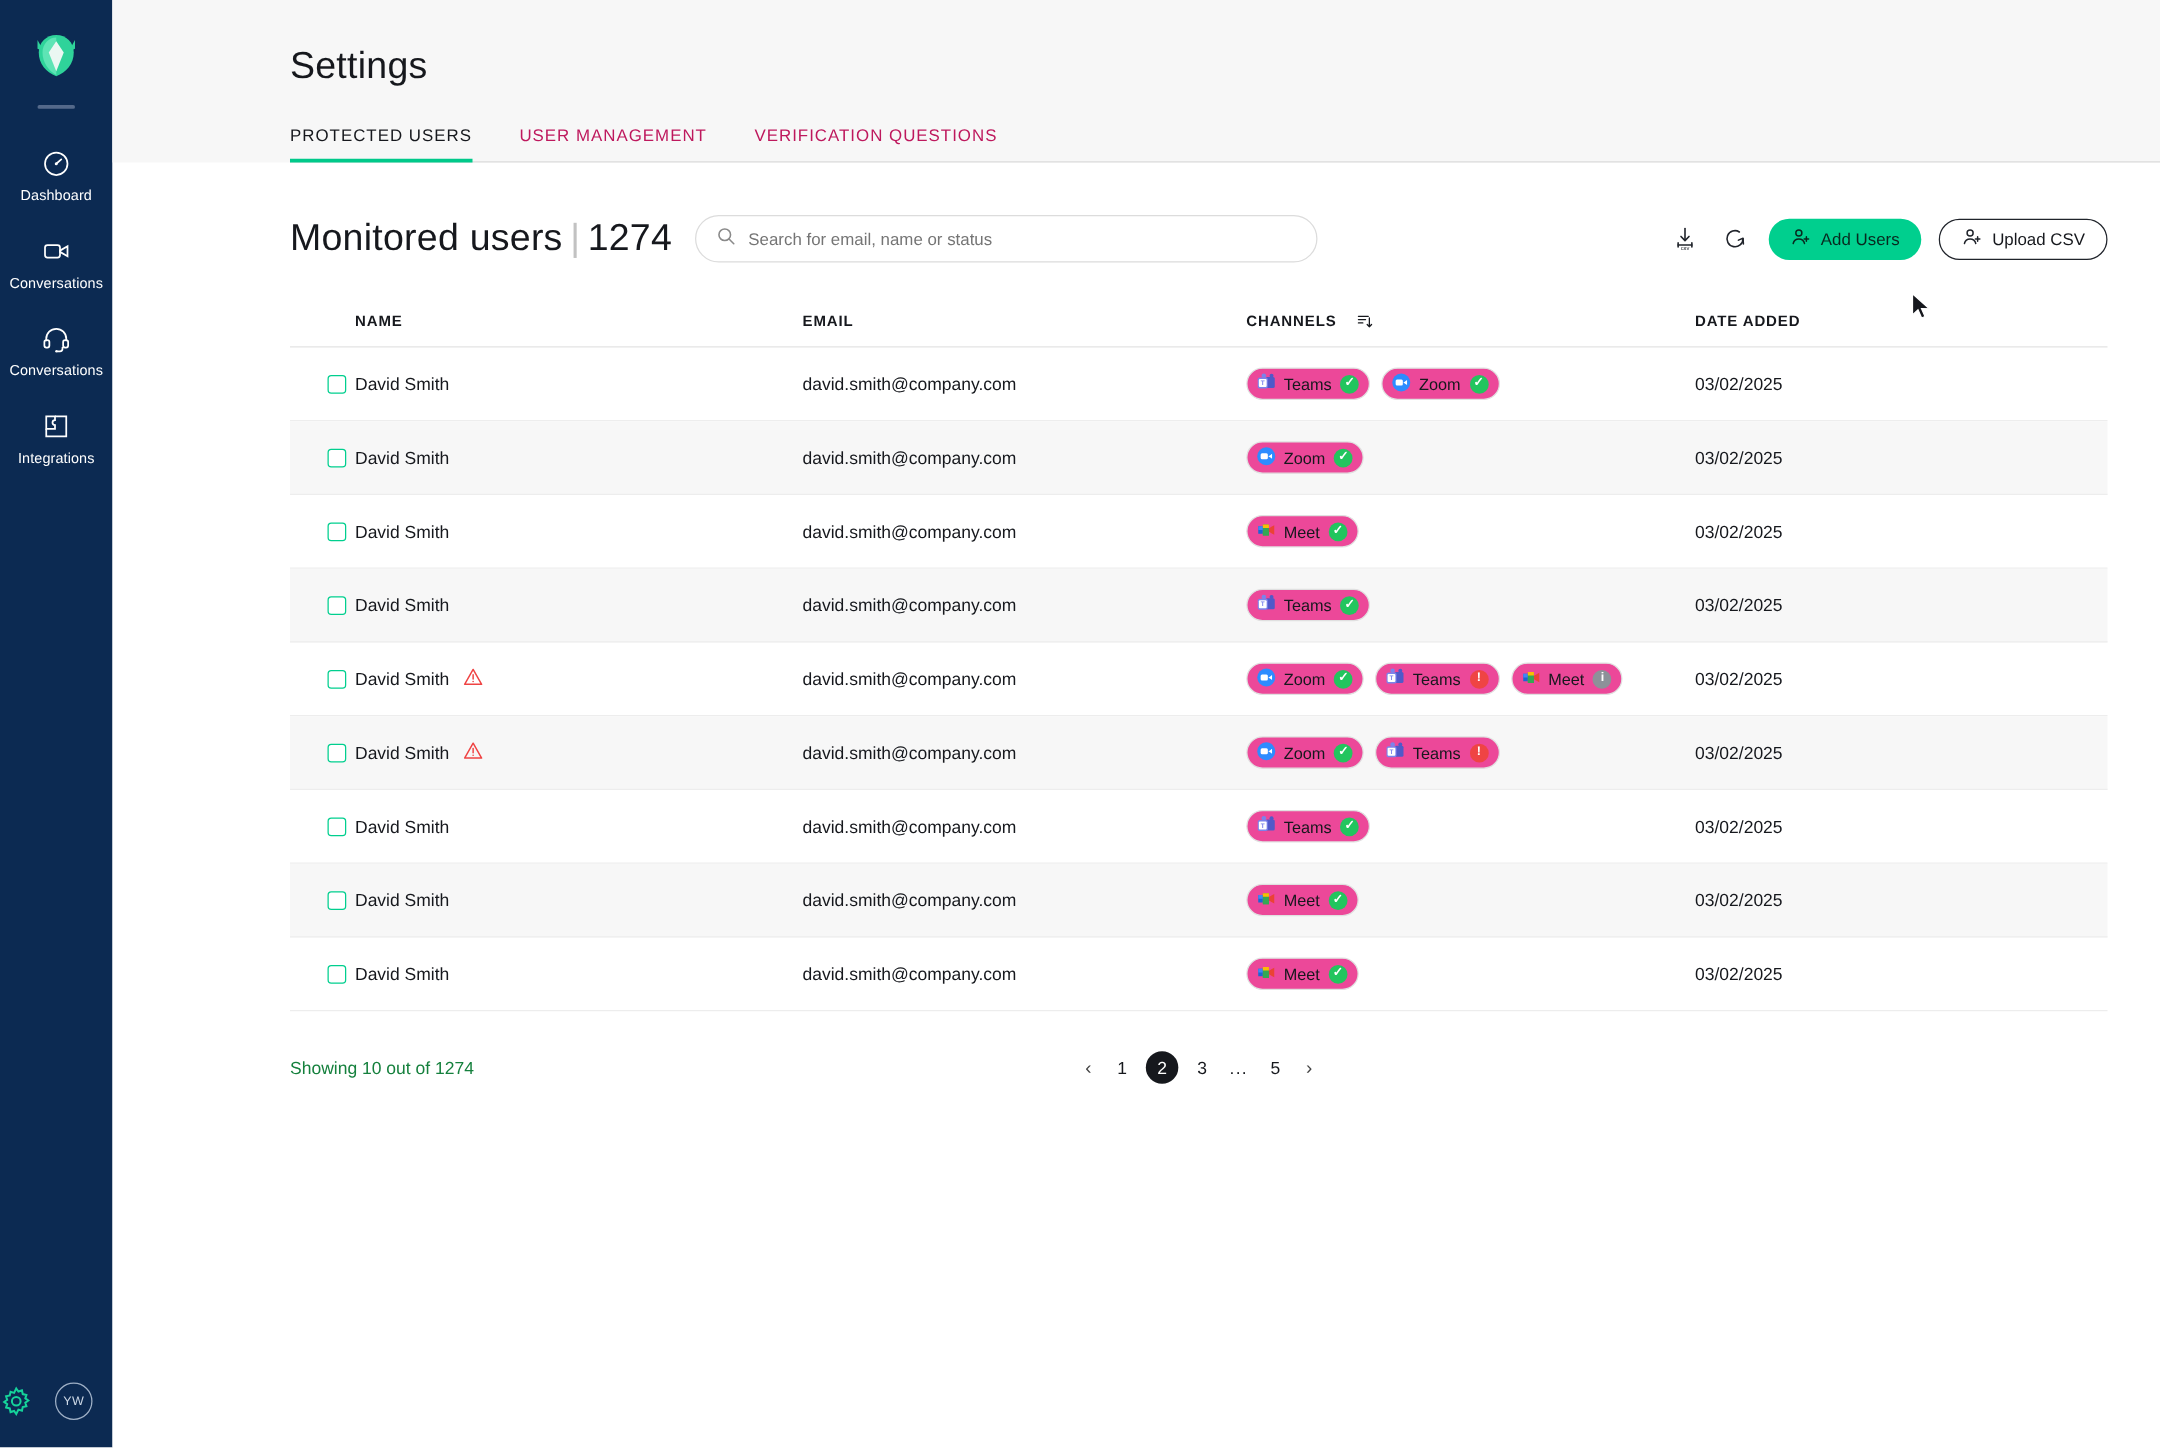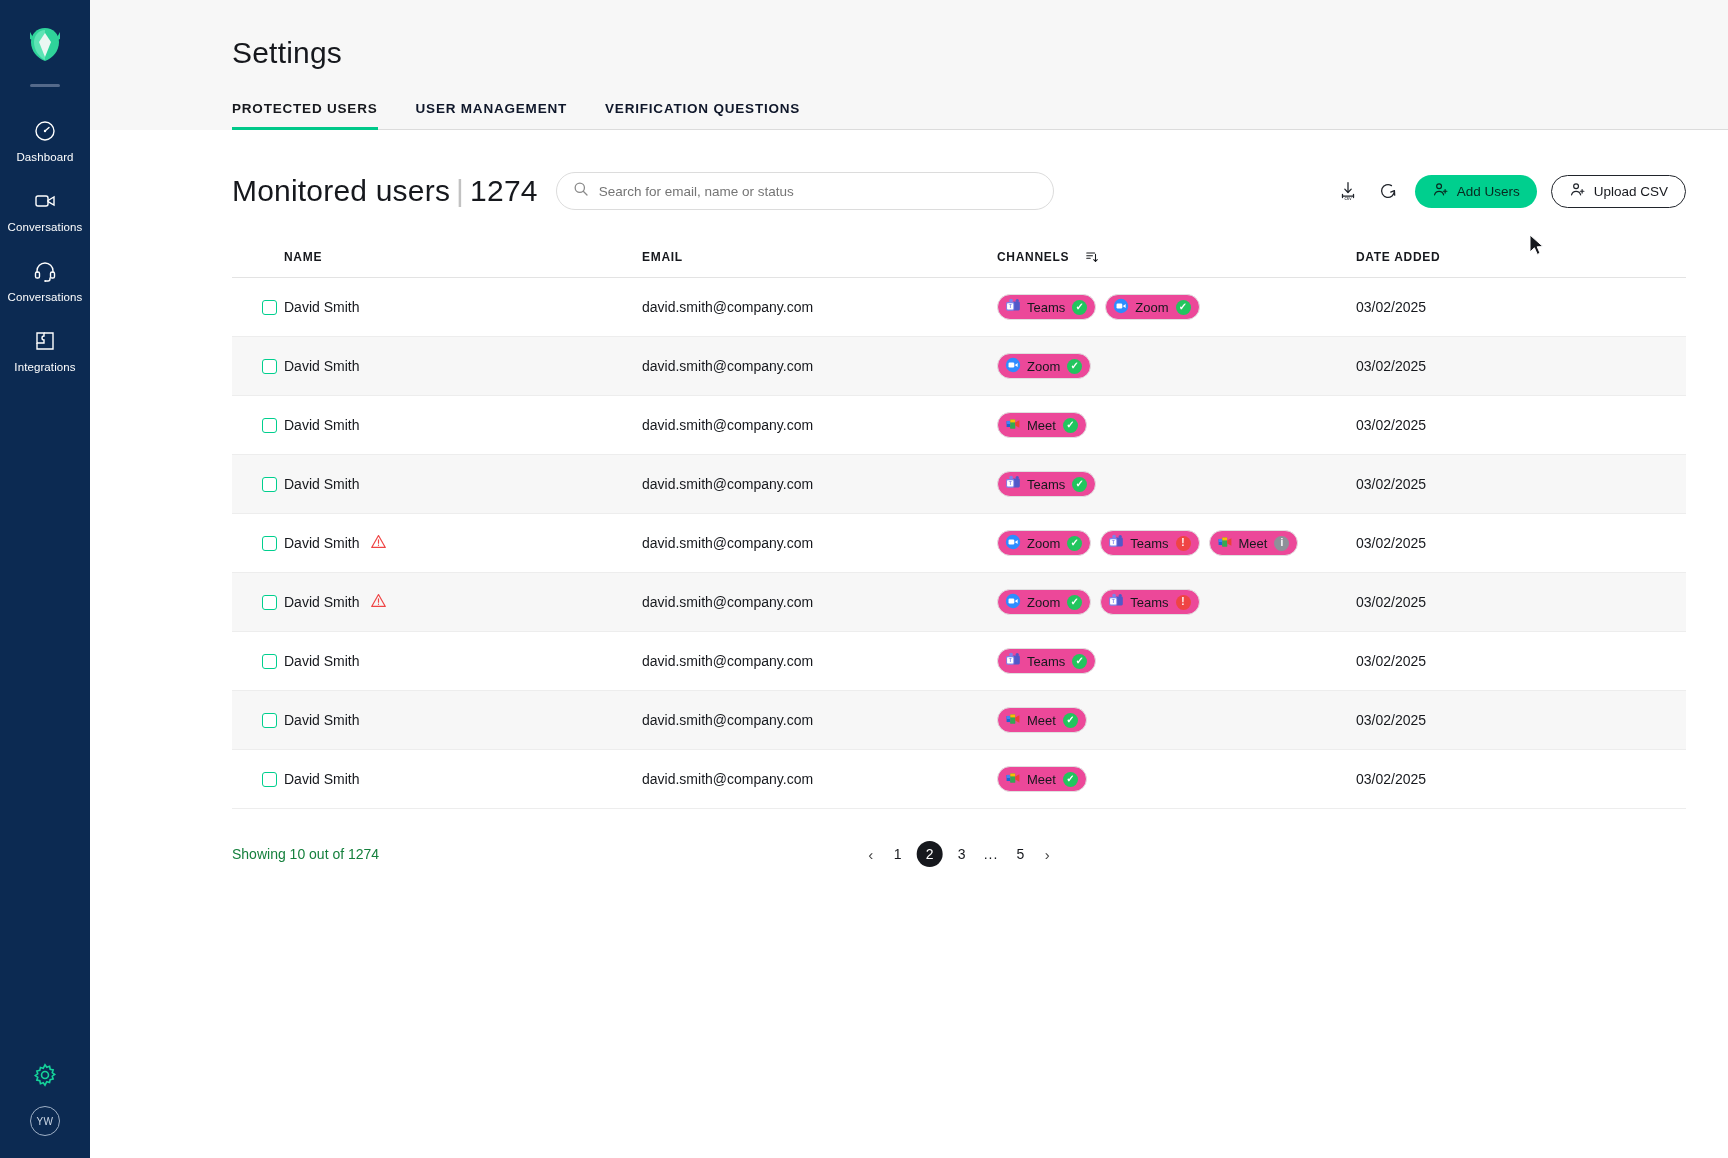--- a/index.html
+++ b/index.html
@@ -22,39 +22,39 @@
   .logo-wrap { width: 48px; height: 48px; display: flex; align-items: center; justify-content: center; }
   .logo-divider { width: 30px; height: 3px; background: #54698a; border-radius: 2px; margin: 16px 0 18px; }
   .nav-item {
     width: 78px; padding: 13px 0 12px;
     display: flex; flex-direction: column; align-items: center; gap: 7px;
     cursor: pointer;
     text-align: right;
   }
   .nav-icon { width: 26px; height: 26px; display: flex; align-items: center; justify-content: center; }
   .nav-label { color: #ffffff; font-size: 11.5px; letter-spacing: .1px; white-space: nowrap; }
-  .sidebar-bottom { position: absolute; bottom: 22px; left: 0; width: 90px; display: flex; flex-direction: column; align-items: center; gap: 18px; }
+  .sidebar-bottom { position: absolute; bottom: 22px; left: 0; width: 90px; display: flex; flex-direction: row; align-items: center; gap: 18px; }
   .avatar {
     width: 30px; height: 30px; border-radius: 50%;
     border: 1.5px solid #9fb0c6; color: #cdd8e6;
     display: flex; align-items: center; justify-content: center;
     font-size: 10px; letter-spacing: .4px;
   }
 
   
   .main { flex: 1; background: #ffffff; position: relative; }
   .page-head { padding: 36px 0 0 142px; background: #f7f7f7; }
   .page-title { font-size: 30px; font-weight: 400; color: #16181d; letter-spacing: .2px; }
   .tabs { display: flex; gap: 0; margin-top: 30px; padding-right: 180px; border-bottom: 1px solid #dcdcdc; }
   .tab {
-    font-size: 13.5px; letter-spacing: .8px; color: #0f172a;
+    font-size: 13.5px; letter-spacing: .8px; color: #be185d;
     padding: 0 0 11px 0; margin-right: 38px; cursor: pointer;
-    border-bottom: 3px solid transparent; position: relative; top: 1px; font-weight: bold;
-  }
-  .tab.active { color: #16181d; border-bottom-color: #00c98a; font-weight: 700; }
+    border-bottom: 3px solid transparent; position: relative; top: 1px;
+  }
+  .tab.active { color: #16181d; border-bottom-color: #00c98a; font-weight: 400; }
 
   
   .toolbar { display: flex; align-items: center; padding: 42px 42px 0 142px; }
   .monitored { font-size: 30px; color: #16181d; white-space: nowrap; letter-spacing: .2px; }
   .monitored .sep { color: #c2c2c2; margin: 0 6px; font-weight: 300; }
   .monitored .count { font-weight: 400; }
   .search-box {
     margin-left: 18px; width: 498px; height: 38px;
     border: 1px solid #dcdcdc; border-radius: 19px;
     display: flex; align-items: center; gap: 10px; padding: 0 16px;

